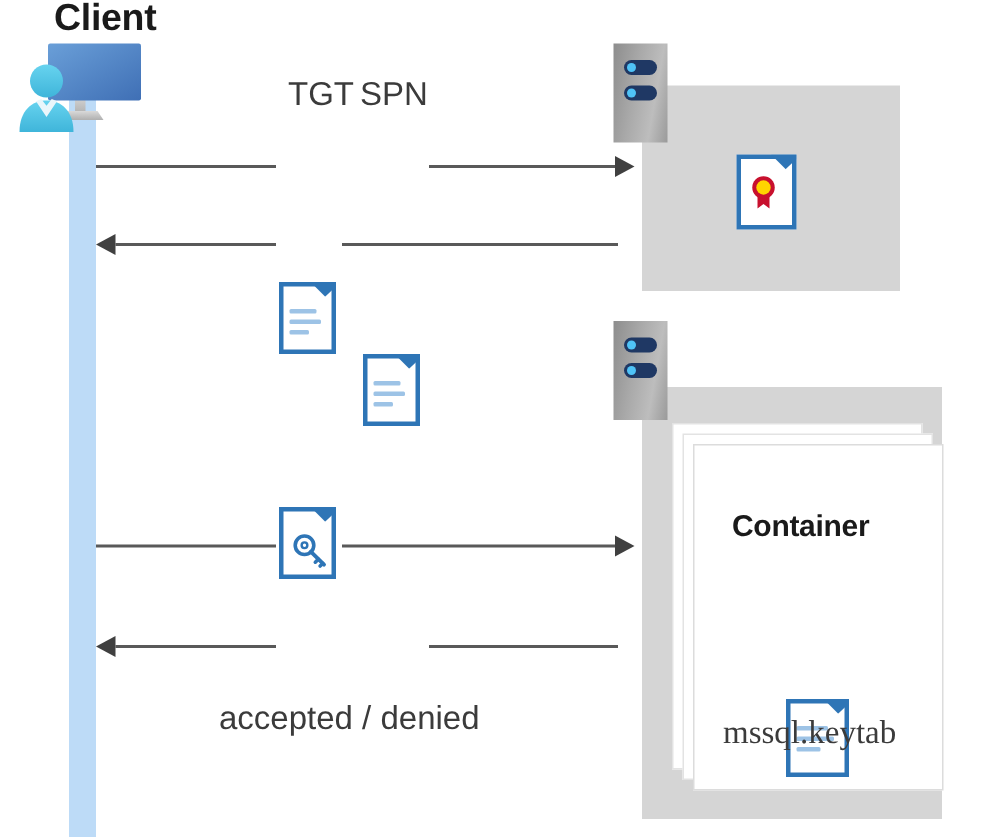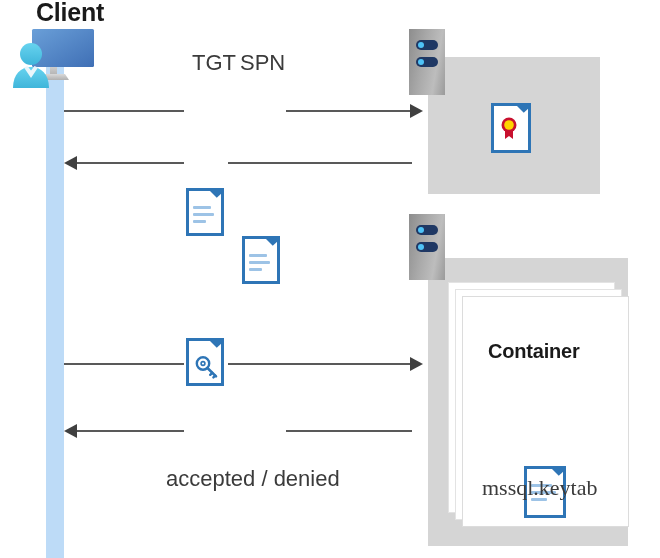--- a/index.html
+++ b/index.html
@@ -26,21 +26,21 @@
     color:#3b3b3b;
     font-weight:normal;
   }
 
   #client-title{left:36px;top:-2px;font-size:25px;}
   #dc-title{left:462px;top:2px;font-size:23px;line-height:28px;width:160px;}
   #linux-title{left:462px;top:219px;font-size:23px;line-height:28px;}
   #container-title{left:488px;top:296px;font-size:20px;margin-top:44px;}
   #tgt-label{left:192px;top:50px;font-size:22px;}
   #spn-label{left:240px;top:50px;font-size:22px;}
-  #acc-den-label{left:146px;top:466px;font-size:22px;margin-left:20px;}
+  #acc-den-label{left:146px;top:466px;font-size:22px;}
   #keytab-label{left:482px;top:475px;font-size:22px;font-family:Liberation Serif, serif;}
 
   
   #lifeline{
     left:46px;top:62px;width:18px;height:496px;
     background:#bddbf7;
   }
 
   
   .panel{background:#d5d5d5;}

